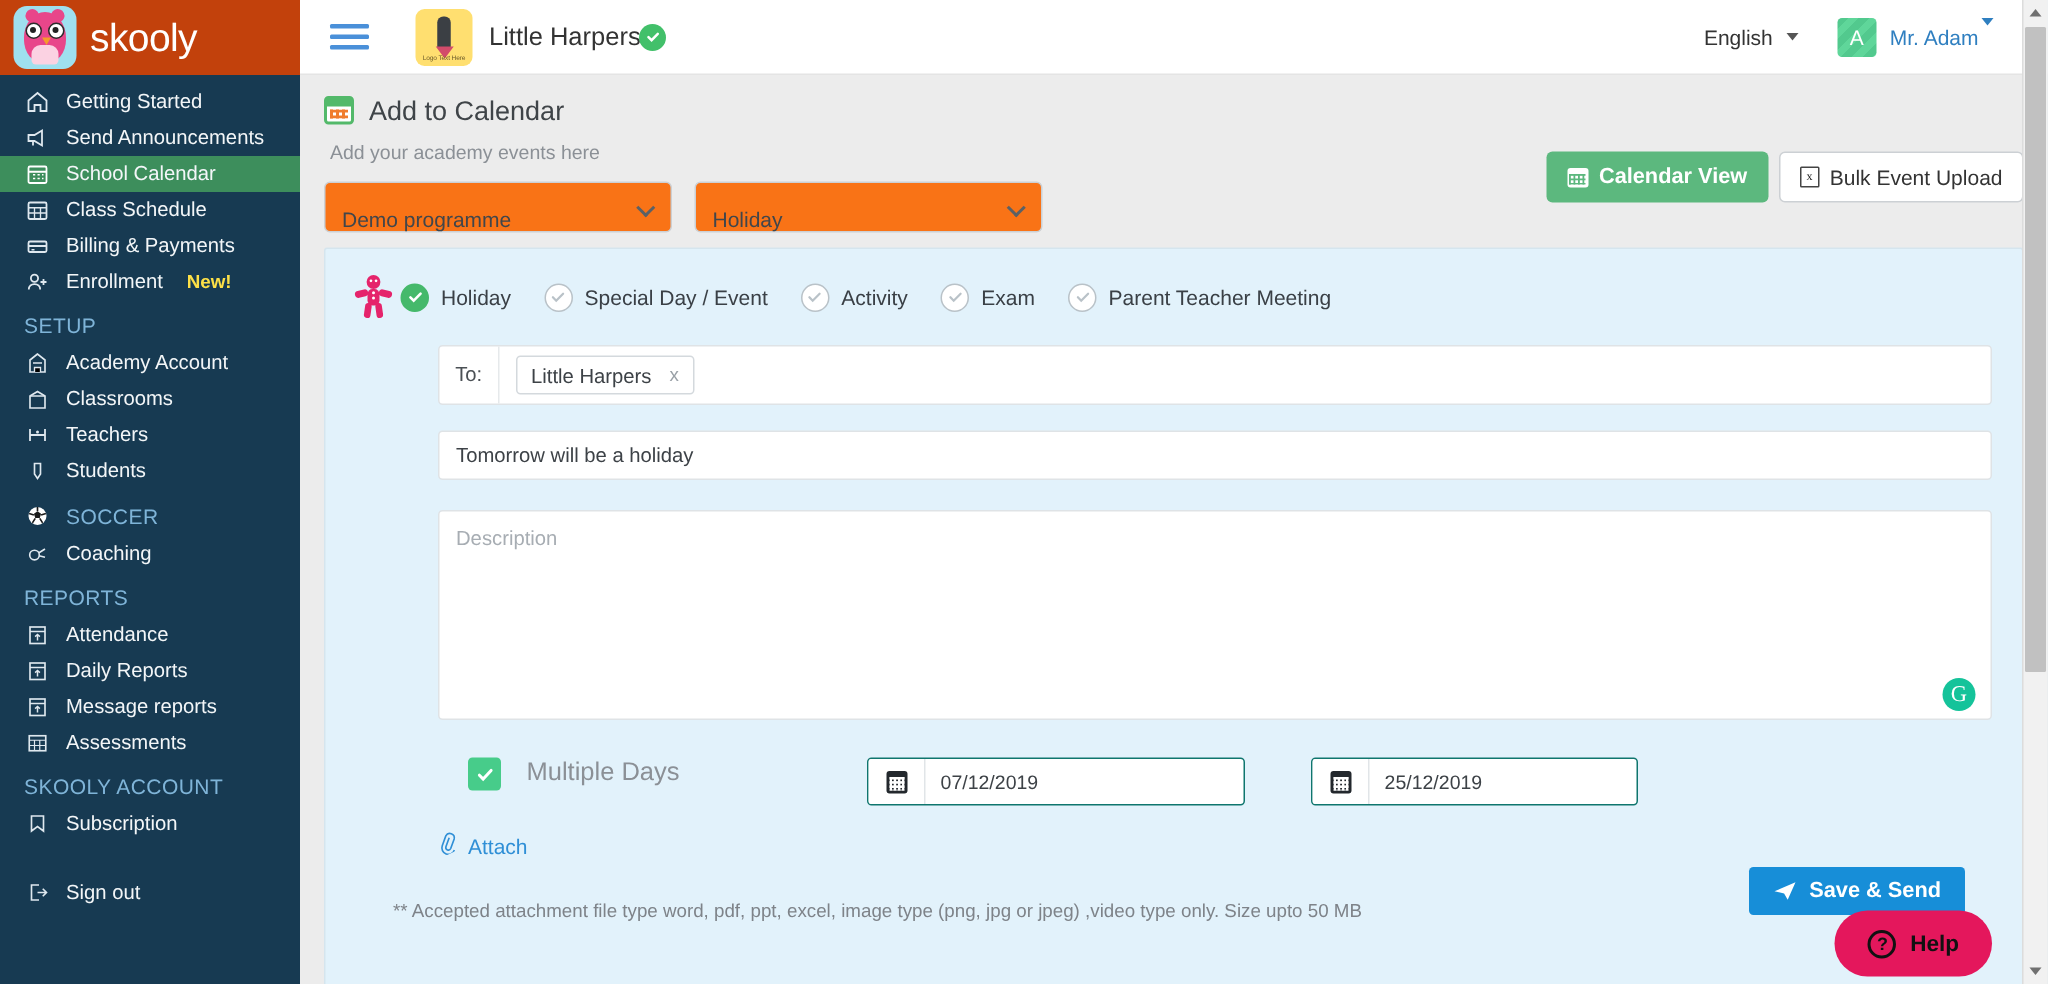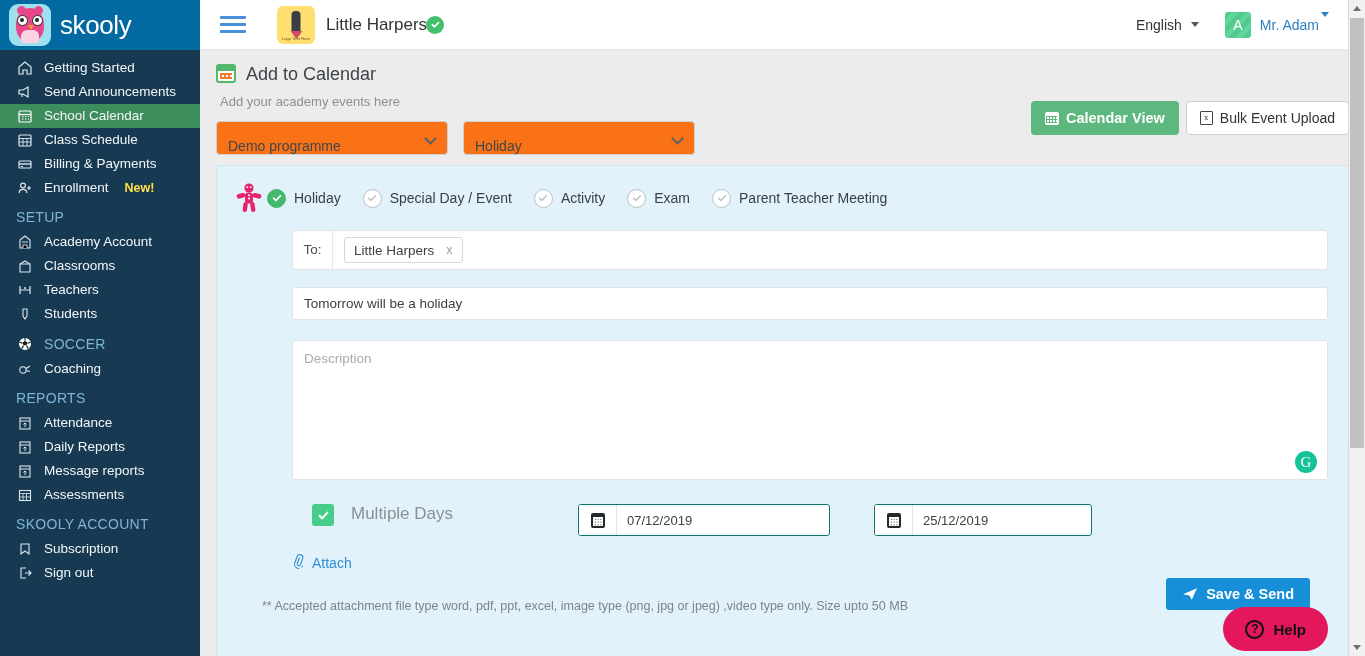--- a/index.html
+++ b/index.html
@@ -9,21 +9,21 @@
     background: #ececec; overflow: hidden;
   }
   .app { position: relative; width: 1365px; height: 656px; display: flex; }
 
   
   .sidebar {
     width: 200px; height: 656px; background: #173a52;
     flex: 0 0 200px; overflow: hidden;
   }
   .brand {
-    height: 50px; background: #0369a1; display: flex;
+    height: 50px; background: #c2410c; display: flex;
     align-items: center; padding-left: 9px; gap: 9px;
   }
   .owl {
     width: 42px; height: 42px; border-radius: 9px;
     background: #9fe0ef; position: relative; flex: 0 0 42px;
     overflow: hidden;
   }
   .owl-body {
     position: absolute; left: 7px; top: 4px; width: 28px; height: 34px;
     background: #e8468a; border-radius: 50% 50% 45% 45%;
@@ -73,21 +73,21 @@
   .nav-ico svg { display: block; }
   .nav-label { line-height: 24px; }
   .nav-badge { color: #fde047; font-weight: bold; font-size: 12.5px; margin-left: 5px; }
   .nav-head {
     color: #7fb4d8; font-size: 14px; font-weight: 400;
     padding: 9px 0 5px 16px; letter-spacing: 0.3px;
   }
   .nav-head.soccer {
     display: flex; align-items: center; gap: 11px; padding-left: 16px;
   }
-  .nav-item.spaced { margin-top: 0; }
+  .nav-item.spaced { margin-top: 22px; }
 
   
   .main { flex: 1; height: 656px; position: relative; background: #ececec; }
   .topbar {
     height: 50px; background: #fff; display: flex; align-items: center;
     padding: 0 0 0 20px; border-bottom: 1px solid #e4e4e4;
   }
   .burger { width: 26px; cursor: pointer; }
   .burger span {
     display: block; height: 3px; background: #4a90d9;

